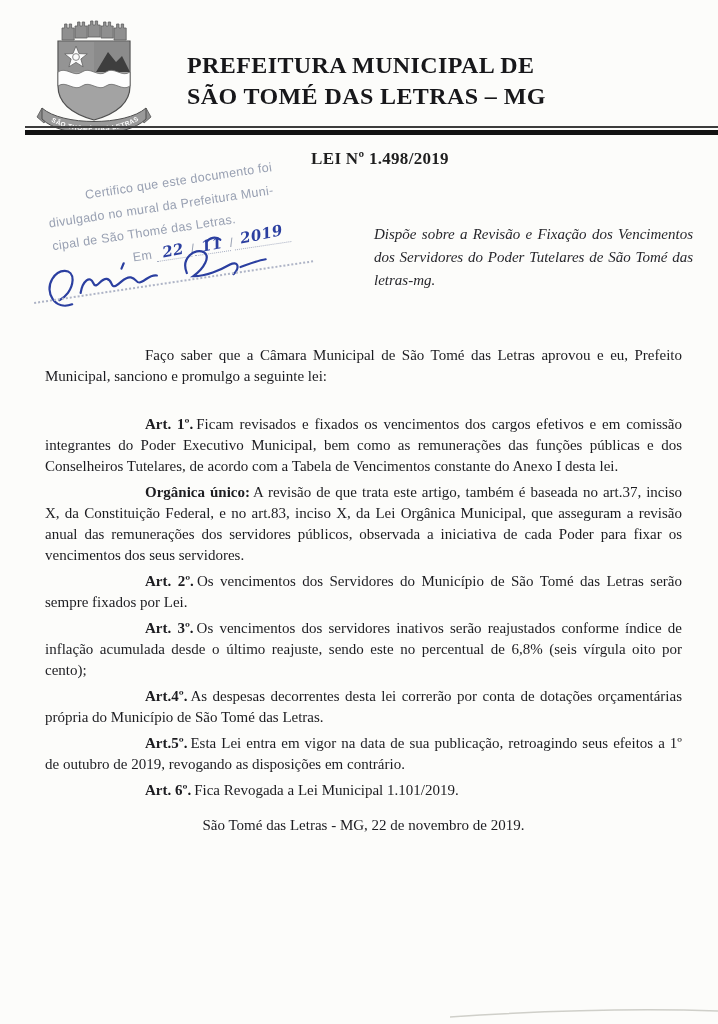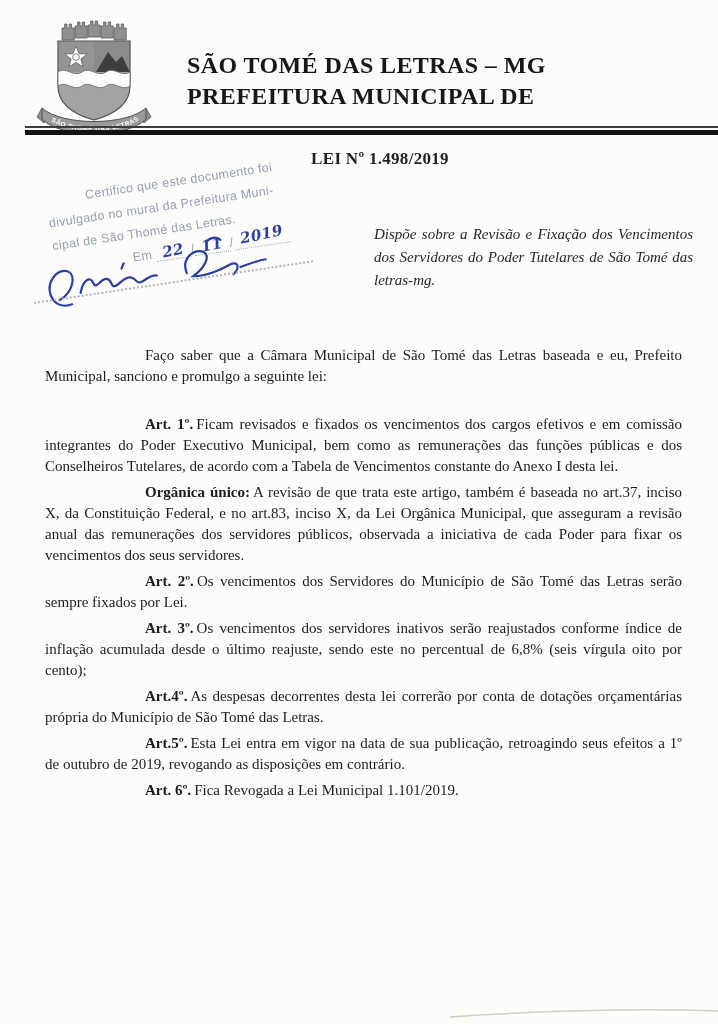--- a/index.html
+++ b/index.html
@@ -94,22 +94,22 @@
 
     <path d="M8,92 l-5,9 l7,6 l4,-6 z" fill="#8d8d8d" stroke="#555" stroke-width="0.8"></path>
     <path d="M112,92 l5,9 l-7,6 l-4,-6 z" fill="#8d8d8d" stroke="#555" stroke-width="0.8"></path>
     <path d="M8,92 C28,110 92,110 112,92 L112,103 C92,123 28,123 8,103 Z" fill="#9a9a9a" stroke="#4f4f4f" stroke-width="1"></path>
     <text font-family="Liberation Sans, sans-serif" font-size="6.4" font-weight="bold" fill="#ffffff" letter-spacing="0.5">
       <textPath href="#rb" startOffset="4">SÃO THOMÉ DAS LETRAS</textPath>
     </text>
   </svg>
 
   <div class="header-title">
+    <div>PREFEITURA MUNICIPAL DE</div>
     <div>SÃO TOMÉ DAS LETRAS – MG</div>
-    <div>PREFEITURA MUNICIPAL DE</div>
   </div>
 
   <div class="double-rule">
     <div class="thin"></div>
     <div class="thick"></div>
   </div>
 
   <div class="law-title">
     <span>LEI Nº 1.498/2019</span>
   </div>
@@ -132,36 +132,37 @@
       <path d="M152,44 C148,28 164,20 172,26 C178,31 170,42 158,48 C170,50 186,46 196,42 C204,39 206,46 198,52"></path>
       <path d="M176,16 C180,12 186,12 190,16"></path>
       <path d="M206,46 C216,44 224,42 232,42"></path>
     </g>
   </svg>
   <div class="stamp-sig-line"></div>
 
   <div class="summary">Dispõe sobre a Revisão e Fixação dos Vencimentos dos Servidores do Poder Tutelares de São Tomé das letras-mg.</div>
 
   <div class="body">
-    <p class="para preamble">Faço saber que a Câmara Municipal de São Tomé das Letras baseada e eu, Prefeito Municipal, sanciono e promulgo a seguinte lei:</p>
+    <p class="para preamble">Faço saber que a Câmara Municipal de São Tomé das Letras aprovou e eu, Prefeito Municipal, sanciono e promulgo a seguinte lei:</p>
 
     <p class="para"><span class="lead u">Art. 1º.</span><span>Ficam revisados e fixados os vencimentos dos cargos efetivos e em comissão integrantes do Poder Executivo Municipal, bem como as remunerações das funções públicas e dos Conselheiros Tutelares, de acordo com a Tabela de Vencimentos constante do Anexo I desta lei.</span></p>
 
     <p class="para"><span class="lead">Orgânica único:</span><span>A revisão de que trata este artigo, também é baseada no art.37, inciso X, da Constituição Federal, e no art.83, inciso X, da Lei Orgânica Municipal, que asseguram a revisão anual das remunerações dos servidores públicos, observada a iniciativa de cada Poder para fixar os vencimentos dos seus servidores.</span></p>
 
     <p class="para"><span class="lead u">Art. 2º.</span><span>Os vencimentos dos Servidores do Município de São Tomé das Letras serão sempre fixados por Lei.</span></p>
 
     <p class="para"><span class="lead u">Art. 3º.</span><span>Os vencimentos dos servidores inativos serão reajustados conforme índice de inflação acumulada desde o último reajuste, sendo este no percentual de 6,8% (seis vírgula oito por cento);</span></p>
 
     <p class="para"><span class="lead u">Art.4º.</span><span>As despesas decorrentes desta lei correrão por conta de dotações orçamentárias própria do Município de São Tomé das Letras.</span></p>
 
     <p class="para"><span class="lead u">Art.5º.</span><span>Esta Lei entra em vigor na data de sua publicação, retroagindo seus efeitos a 1º de outubro de 2019, revogando as disposições em contrário.</span></p>
 
     <p class="para"><span class="lead u">Art. 6º.</span><span>Fica Revogada a Lei Municipal 1.101/2019.</span></p>
 
+    <p class="para dateline">São Tomé das Letras - MG, 22 de novembro de 2019.</p>
 
   </div>
 
   <svg class="scan-artifact" viewBox="0 0 718 1024">
     <path d="M450,1017 Q600,1007 718,1011" fill="none" stroke="#cfcfc9" stroke-width="1.5"></path>
   </svg>
 
 </div>
 
 </body></html>

